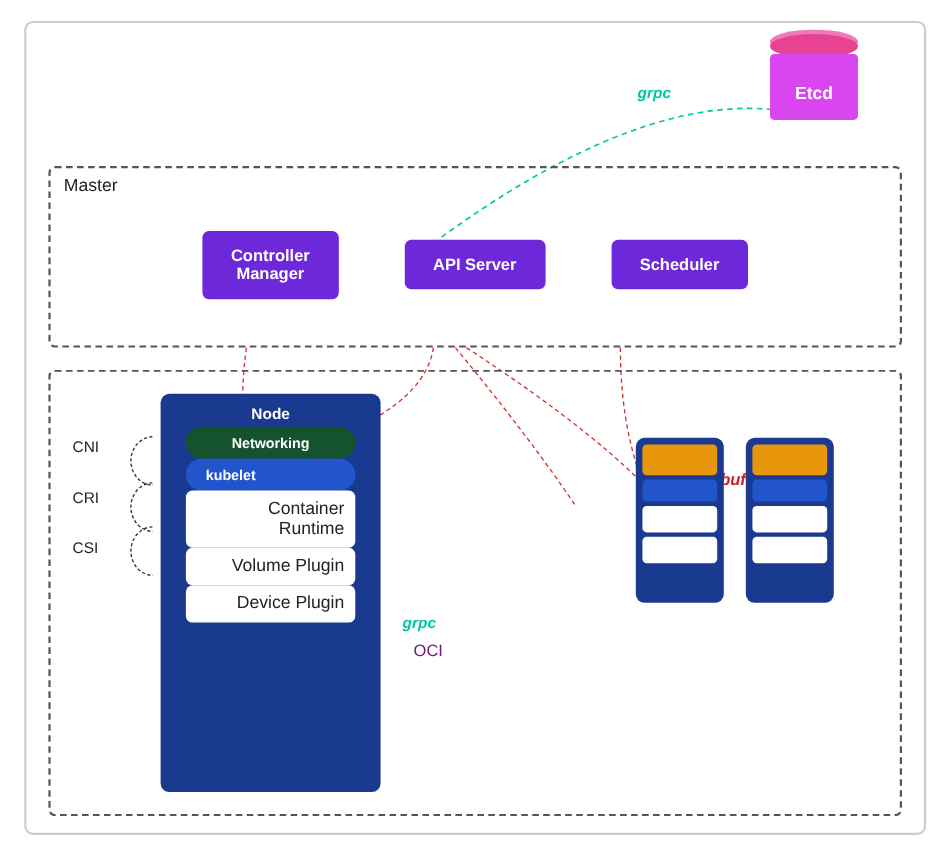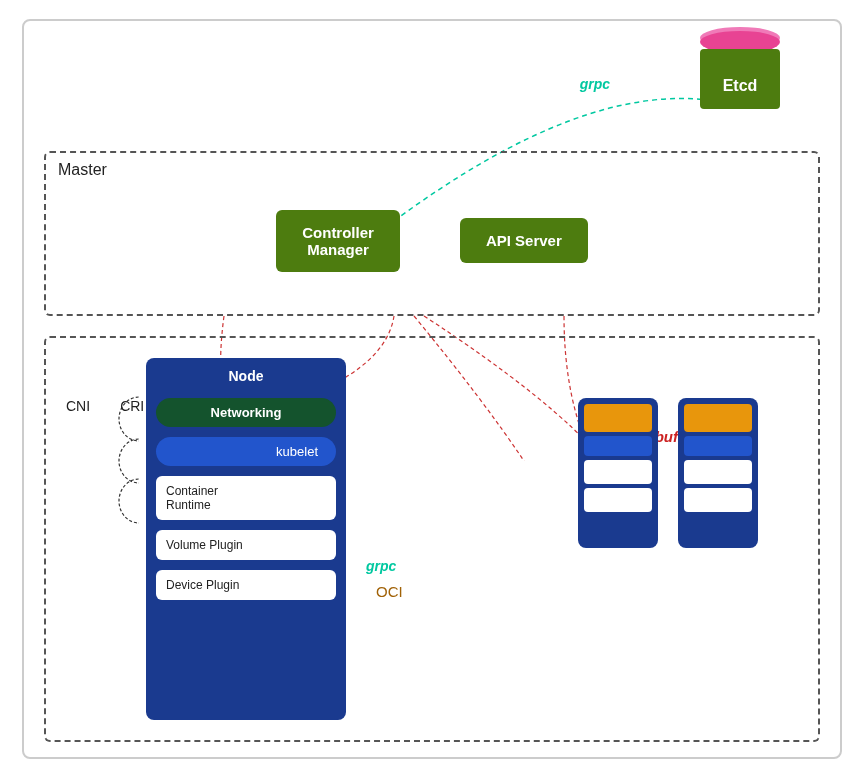--- a/index.html
+++ b/index.html
@@ -32,21 +32,21 @@
       align-items: center;
     }
     .cylinder {
       width: 80px;
       height: 80px;
       position: relative;
     }
     .cylinder-body {
       width: 80px;
       height: 60px;
-      background: #4d7c0f;
+      background: #d946ef;
       border-radius: 4px;
       margin-top: 18px;
       position: relative;
     }
     .cylinder-top {
       width: 80px;
       height: 22px;
       background: #e84393;
       border-radius: 50%;
       position: absolute;
@@ -105,21 +105,21 @@
     }
     .master-components {
       display: flex;
       gap: 60px;
       justify-content: center;
       align-items: center;
       height: 100%;
       padding-top: 15px;
     }
     .master-box {
-      background: #4d7c0f;
+      background: #6d28d9;
       color: #fff;
       border-radius: 6px;
       padding: 14px 26px;
       font-size: 15px;
       font-weight: bold;
       text-align: center;
       min-width: 110px;
     }
 
     
@@ -135,25 +135,25 @@
 
     
     .node-box {
       position: absolute;
       top: 20px;
       left: 100px;
       width: 200px;
       bottom: 20px;
       background: #1a3a8f;
       border-radius: 8px;
-      padding: 10px 10px;
+      padding: 10px 23px;
       display: flex;
       flex-direction: column;
       align-items: center;
-      gap: 10px;
+      gap: 0;
     }
     .node-title {
       color: #fff;
       font-size: 14px;
       font-weight: bold;
       margin-bottom: 4px;
     }
     .networking-btn {
       background: #14532d;
       color: #fff;
@@ -163,40 +163,41 @@
       font-weight: bold;
       text-align: center;
       width: 100%;
     }
     .kubelet-btn {
       background: #2255cc;
       color: #fff;
       border-radius: 20px;
       padding: 7px 18px;
       font-size: 13px;
-      font-weight: normal;
-      text-align: right;
+      font-weight: bold;
+      text-align: left;
       width: 100%;
     }
     .node-component {
       background: #fff;
       color: #222;
       border-radius: 6px;
       padding: 8px 10px;
-      font-size: 12px;
-      text-align: left;
+      font-size: 16px;
+      text-align: right;
       width: 100%;
     }
 
     
     .interface-labels {
       position: absolute;
       top: 60px;
       left: 20px;
       display: flex;
+      flex-direction: column;
       gap: 30px;
     }
     .iface-label {
       font-size: 14px;
       color: #222;
       font-weight: normal;
     }
 
     
     .grpc-node-label {
@@ -207,21 +208,21 @@
       font-size: 14px;
       font-style: italic;
       font-weight: bold;
     }
     
     .oci-label {
       position: absolute;
       bottom: 140px;
       left: 330px;
       font-size: 15px;
-      color: #a16207;
+      color: #701a75;
     }
     
     .protobuf-label {
       position: absolute;
       top: 90px;
       right: 140px;
       color: #cc2222;
       font-size: 15px;
       font-style: italic;
       font-weight: bold;
@@ -319,20 +320,21 @@
     </div>
   </div>
 
   <div class="grpc-top-label">grpc</div>
 
   <div class="master-section">
     <span class="master-label">Master</span>
     <div class="master-components">
       <div class="master-box">Controller<br>Manager</div>
       <div class="master-box">API Server</div>
+      <div class="master-box">Scheduler</div>
     </div>
   </div>
 
   <div class="node-section">
 
     <div class="interface-labels">
       <span class="iface-label">CNI</span>
       <span class="iface-label">CRI</span>
       <span class="iface-label">CSI</span>
     </div>

